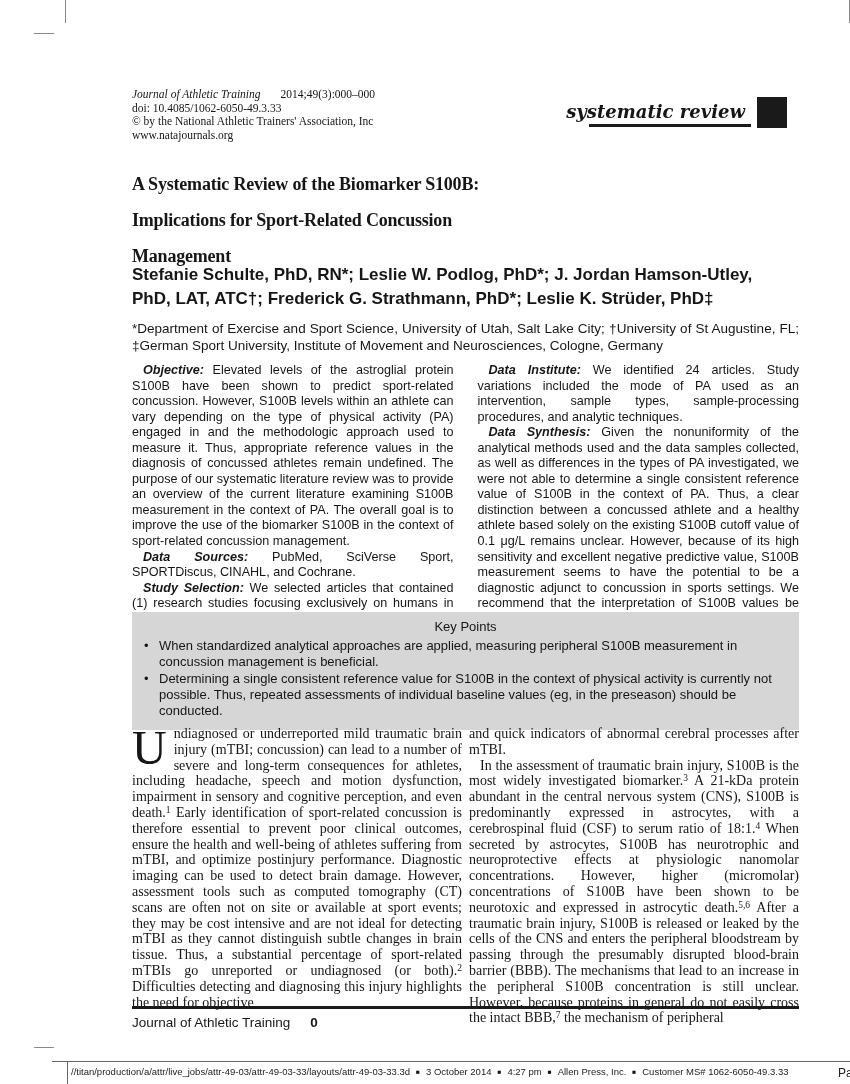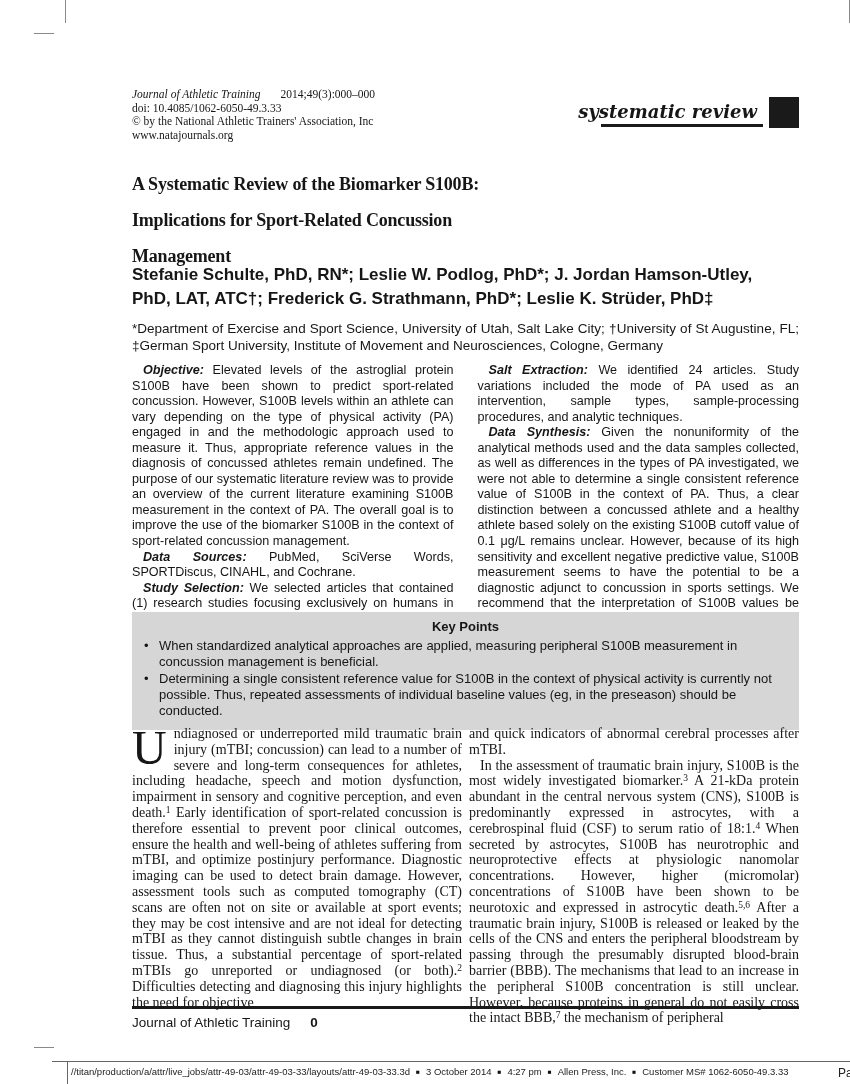--- a/index.html
+++ b/index.html
@@ -9,21 +9,21 @@
   .crop{position:absolute;background:#8a8a8a;}
   .crop-tl-v{left:33px;top:0;width:1px;height:23px;}
   .crop-tl-h{left:2px;top:33px;width:20px;height:1px;}
   .crop-tr-v{left:817px;top:0;width:1px;height:23px;}
   .crop-tr-h{left:830px;top:33px;width:20px;height:1px;}
   .crop-bl-h{left:2px;top:1047px;width:20px;height:1px;}
   
   .masthead{position:absolute;left:100px;top:88px;font:11.5px/13.5px "Liberation Serif",serif;}
   .masthead .ital{font-style:italic;}
   .masthead .issue{margin-left:20px;}
-  .sec-banner{position:absolute;left:100px;top:97px;width:667px;height:31px;}
+  .sec-banner{position:absolute;left:88px;top:97px;width:667px;height:31px;}
   .sec-square{position:absolute;right:0;top:0;width:30px;height:31px;background:#1a1a1a;}
   .sec-line{position:absolute;right:36px;bottom:1px;width:162px;height:3px;background:#1a1a1a;}
   .sec-text{position:absolute;right:42px;bottom:6px;font-family:"DejaVu Serif",serif;
             font-weight:bold;font-style:italic;font-size:18px;white-space:nowrap;}
   
   .title{position:absolute;left:100px;top:166px;width:700px;
          font-family:"Liberation Sans",sans-serif;font-weight:bold;font-size:27px;line-height:36px;letter-spacing:-0.2px;}
   .title span{display:block;}
   .authors{position:absolute;left:100px;top:263px;width:700px;
            font-family:"Liberation Sans",sans-serif;font-weight:bold;font-size:17px;line-height:23.5px;}
@@ -32,21 +32,21 @@
          font-family:"Liberation Sans",sans-serif;font-size:13.5px;line-height:16.5px;}
   
   .abstract{position:absolute;left:100px;top:363px;width:667px;display:flex;gap:24px;
             font-family:"Liberation Sans",sans-serif;font-size:12.6px;line-height:15.55px;text-align:justify;}
   .abstract .col{width:330px;}
   .abs-p{margin:0;text-indent:11px;}
   .abs-lead{font-weight:bold;font-style:italic;}
   
   .keypoints{position:absolute;left:100px;top:612px;width:667px;box-sizing:border-box;background:#d6d6d6;
              padding:7px 12px 11px 12px;font-family:"Liberation Sans",sans-serif;font-size:13px;line-height:16.2px;}
-  .kp-title{text-align:center;font-weight:bold;margin-bottom:3px;}
+  .kp-title{text-align:center;font-weight:normal;margin-bottom:3px;}
   .kp-item{display:flex;}
   .kp-dot{width:15px;flex:none;}
   .kp-text{flex:1;}
   
   .bodytext{position:absolute;left:100px;top:726px;width:667px;display:flex;gap:7px;
             font-family:"Liberation Serif",serif;font-size:14px;line-height:15.8px;text-align:justify;}
   .bodytext .col{width:330px;}
   .bodytext p{margin:0;}
   .p-indent{text-indent:11px;}
   .dropcap{float:left;font-size:48px;line-height:40px;padding:2px 7px 0 0;}
@@ -100,25 +100,25 @@
   <div class="authors">
     <span>Stefanie Schulte, PhD, RN*; Leslie W. Podlog, PhD*; J. Jordan Hamson-Utley,</span>
     <span>PhD, LAT, ATC†; Frederick G. Strathmann, PhD*; Leslie K. Strüder, PhD‡</span>
   </div>
 
   <div class="affil">*Department of Exercise and Sport Science, University of Utah, Salt Lake City; †University of St Augustine, FL; ‡German Sport University, Institute of Movement and Neurosciences, Cologne, Germany</div>
 
   <div class="abstract">
     <div class="col">
       <p class="abs-p"><span class="abs-lead">Objective:</span> <span>Elevated levels of the astroglial protein S100B have been shown to predict sport-related concussion. However, S100B levels within an athlete can vary depending on the type of physical activity (PA) engaged in and the methodologic approach used to measure it. Thus, appropriate reference values in the diagnosis of concussed athletes remain undefined. The purpose of our systematic literature review was to provide an overview of the current literature examining S100B measurement in the context of PA. The overall goal is to improve the use of the biomarker S100B in the context of sport-related concussion management.</span></p>
-      <p class="abs-p"><span class="abs-lead">Data Sources:</span> <span>PubMed, SciVerse Words, SPORTDiscus, CINAHL, and Cochrane.</span></p>
+      <p class="abs-p"><span class="abs-lead">Data Sources:</span> <span>PubMed, SciVerse Sport, SPORTDiscus, CINAHL, and Cochrane.</span></p>
       <p class="abs-p"><span class="abs-lead">Study Selection:</span> <span>We selected articles that contained (1) research studies focusing exclusively on humans in which (2) either PA was used as an intervention or the test participants or athletes were involved in PA and (3) S100B was measured as a dependent variable.</span></p>
     </div>
     <div class="col">
-      <p class="abs-p"><span class="abs-lead">Salt Extraction:</span> <span>We identified 24 articles. Study variations included the mode of PA used as an intervention, sample types, sample-processing procedures, and analytic techniques.</span></p>
+      <p class="abs-p"><span class="abs-lead">Data Institute:</span> <span>We identified 24 articles. Study variations included the mode of PA used as an intervention, sample types, sample-processing procedures, and analytic techniques.</span></p>
       <p class="abs-p"><span class="abs-lead">Data Synthesis:</span> <span>Given the nonuniformity of the analytical methods used and the data samples collected, as well as differences in the types of PA investigated, we were not able to determine a single consistent reference value of S100B in the context of PA. Thus, a clear distinction between a concussed athlete and a healthy athlete based solely on the existing S100B cutoff value of 0.1 μg/L remains unclear. However, because of its high sensitivity and excellent negative predictive value, S100B measurement seems to have the potential to be a diagnostic adjunct to concussion in sports settings. We recommend that the interpretation of S100B values be based on congruent study designs to ensure measurement reliability and validity.</span></p>
       <p class="abs-p"><span class="abs-lead">Key Words:</span> <span>head injuries, physical activity, exercise mode, analysis techniques</span></p>
     </div>
   </div>
 
   <div class="keypoints">
     <div class="kp-title">Key Points</div>
     <div class="kp-item">
       <span class="kp-dot">•</span>
       <span class="kp-text">When standardized analytical approaches are applied, measuring peripheral S100B measurement in concussion management is beneficial.</span>

